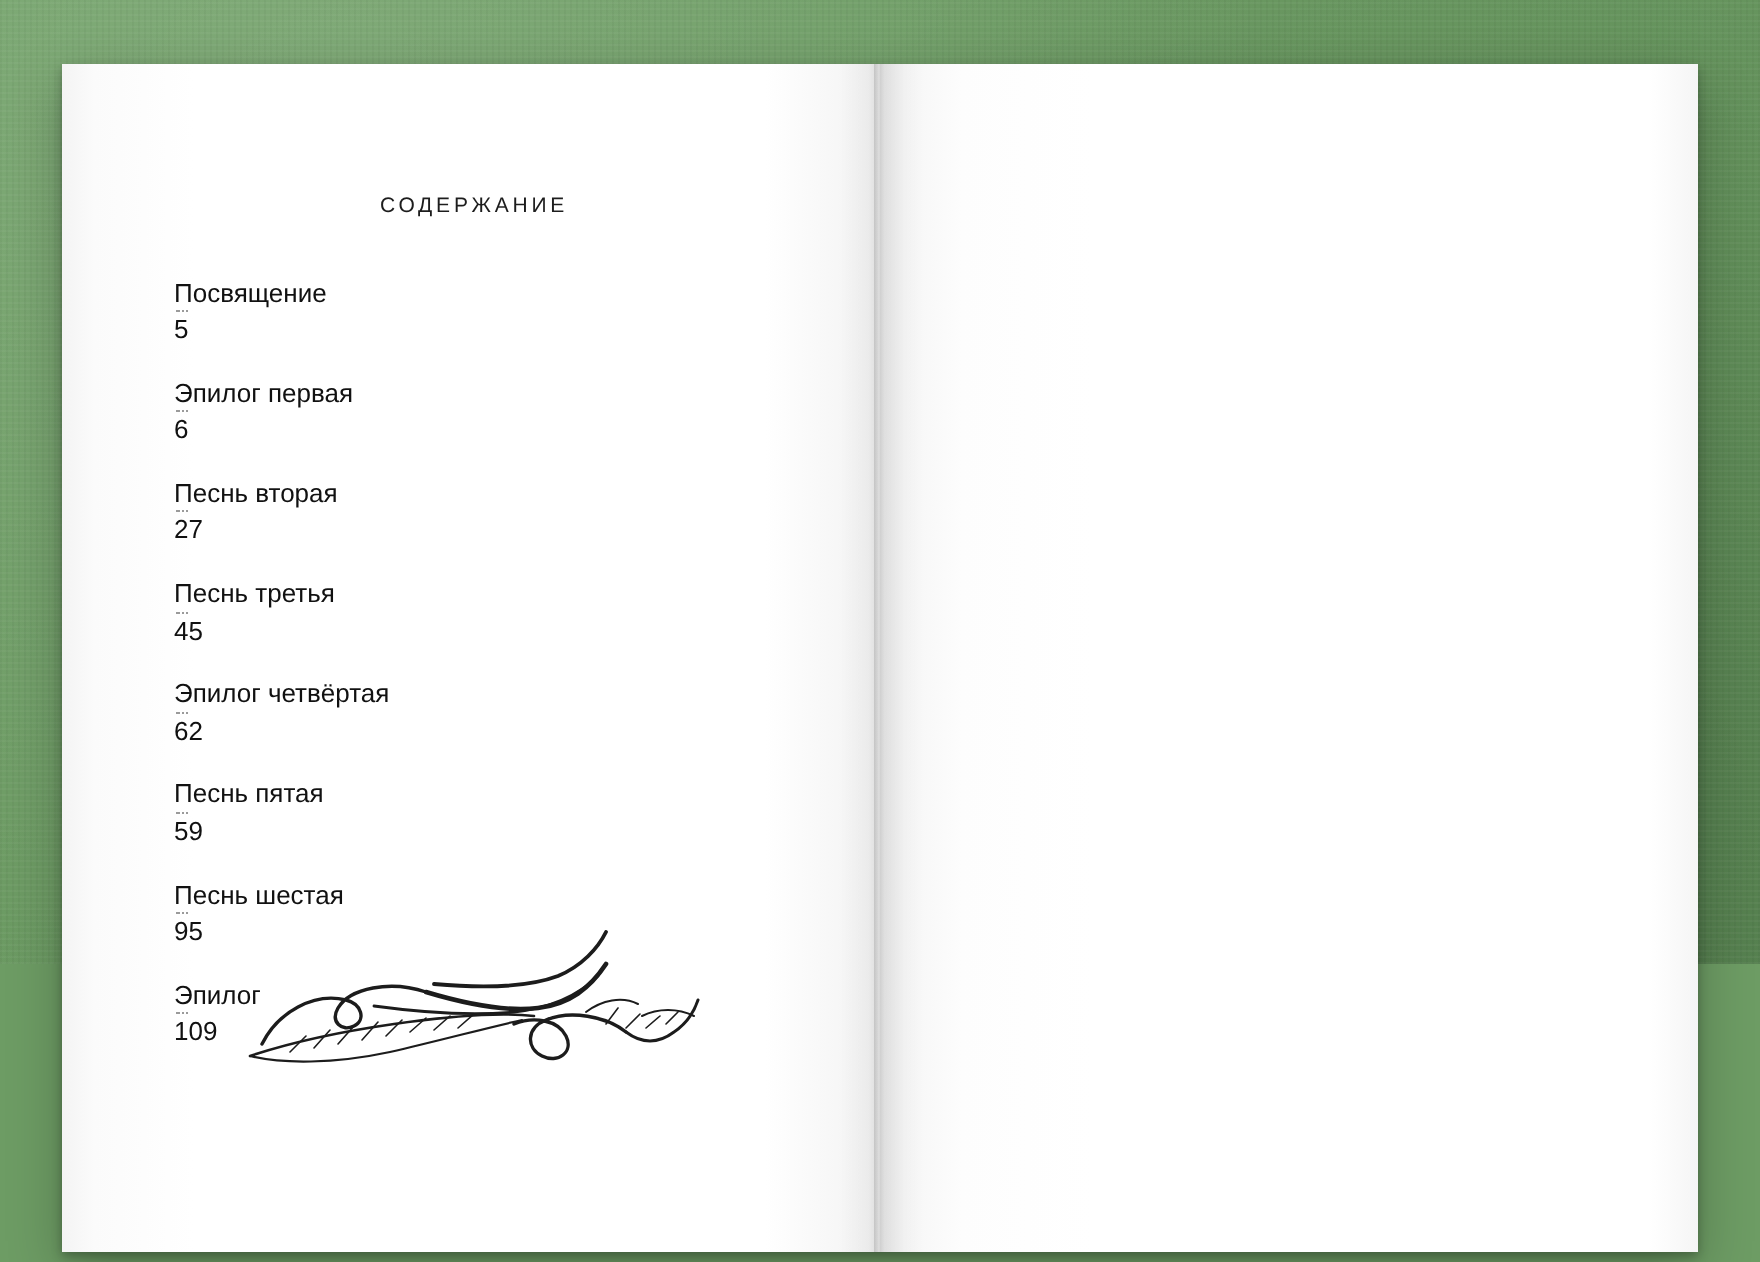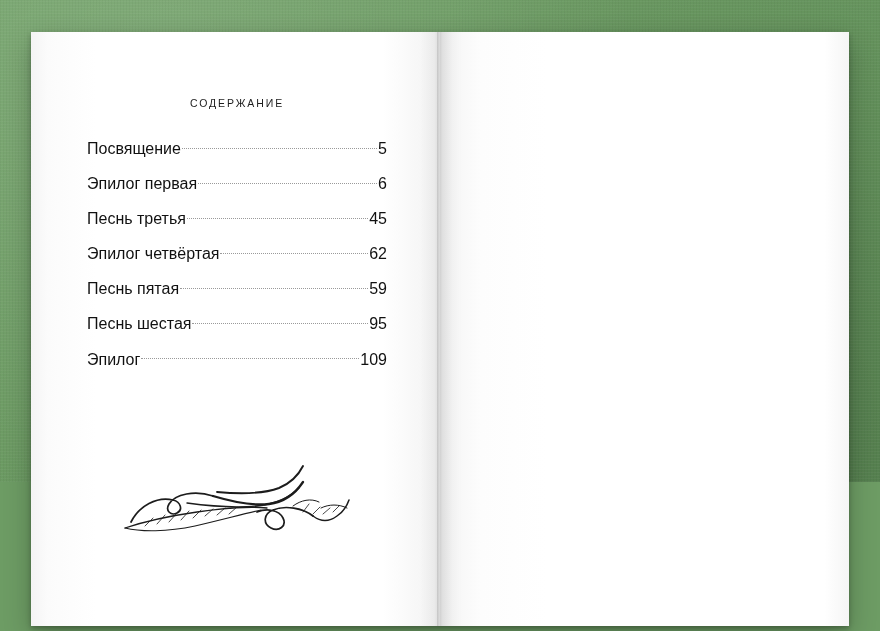--- a/index.html
+++ b/index.html
@@ -97,25 +97,26 @@
   }
   #toc-title {
     text-align: center;
     font-size: 10.5px;
     letter-spacing: 1.9px;
     color: #1d1d1d;
     margin-bottom: 31px;
   }
   .toc-row {
     display: flex;
-    align-items: center;
-    font-size: 16px;
+    align-items: flex-start;
+    font-size: 13px;
     color: #111;
     margin-bottom: 17.5px;
     line-height: 1.1;
+    flex-direction: column;
   }
   .toc-label { white-space: nowrap; }
   .toc-leader {
     flex: 1 1 auto;
     margin: 0 1px 2px 1px;
     height: 1px;
     border-bottom: 1px dotted #9a9a9a;
     min-width: 6px;
   }
   .toc-page { white-space: nowrap; }
@@ -144,20 +145,25 @@
 
         <div class="toc-row">
           <span class="toc-label">Посвящение</span>
           <span class="toc-leader"></span>
           <span class="toc-page">5</span>
         </div>
         <div class="toc-row">
           <span class="toc-label">Эпилог первая</span>
           <span class="toc-leader"></span>
           <span class="toc-page">6</span>
+        </div>
+        <div class="toc-row">
+          <span class="toc-label">Песнь вторая</span>
+          <span class="toc-leader"></span>
+          <span class="toc-page">27</span>
         </div>
         <div class="toc-row">
           <span class="toc-label">Песнь третья</span>
           <span class="toc-leader"></span>
           <span class="toc-page">45</span>
         </div>
         <div class="toc-row">
           <span class="toc-label">Эпилог четвёртая</span>
           <span class="toc-leader"></span>
           <span class="toc-page">62</span>

